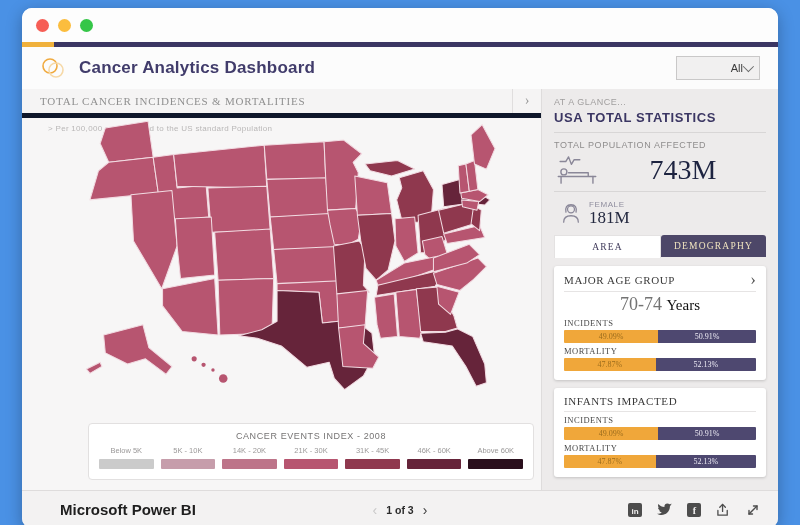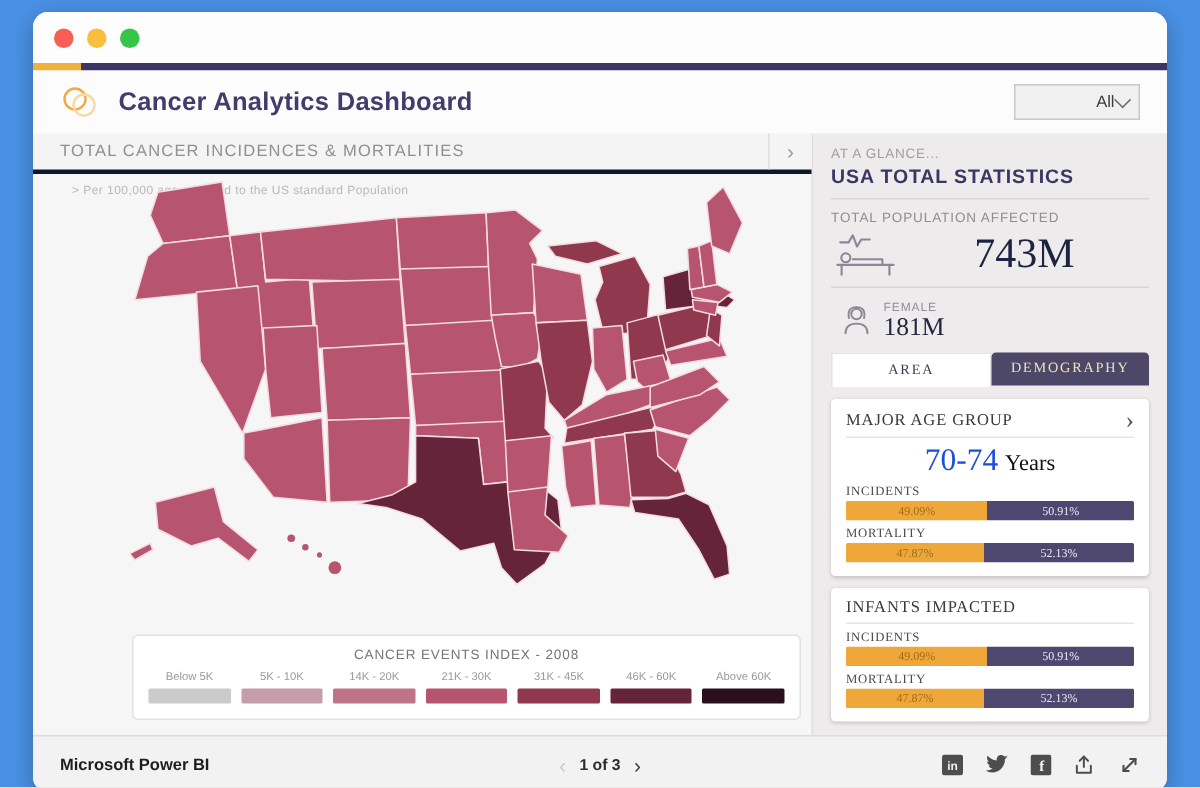--- a/index.html
+++ b/index.html
@@ -15,21 +15,21 @@
   .stripe .n{flex:1;background:#3b3663;}
   
   .appheader{height:42px;background:#fcfcfc;display:flex;align-items:center;padding:0 18px;flex:0 0 auto;}
   .app-title{margin-left:12px;font-size:17px;font-weight:700;color:#413c6b;letter-spacing:.2px;}
   .spacer{flex:1;}
   .dropdown{width:66px;height:22px;background:#f1f0f0;border:1px solid #c9c8c8;display:flex;align-items:center;justify-content:flex-end;padding:0 8px;font-size:11px;color:#3a3a3a;cursor:pointer;}
   .chev-down{width:7px;height:7px;border-right:1.4px solid #6b6b6b;border-bottom:1.4px solid #6b6b6b;transform:rotate(45deg) translateY(-2px);}
   
   .content{flex:1;display:flex;min-height:0;}
   .main{flex:1;background:#f7f6f6;position:relative;border-right:1px solid #dedcdc;min-width:0;}
-  .section-header{height:24px;background:#f5f4f4;border-bottom:3px solid #0f172a;display:flex;align-items:center;}
+  .section-header{height:24px;background:#f5f4f4;border-bottom:5px solid #0f172a;display:flex;align-items:center;font-family:Liberation Serif, serif;}
   .section-title{flex:1;padding-left:18px;font-size:11px;letter-spacing:.8px;color:#8f8f8f;}
   .section-chev{width:28px;height:24px;border-left:1px solid #e0dede;display:flex;align-items:center;justify-content:center;color:#9a9a9a;font-size:14px;cursor:pointer;}
   .subtitle{padding:6px 0 0 26px;font-size:8px;color:#b9b7b7;letter-spacing:.3px;}
   .mapsvg{position:absolute;top:22px;left:30px;}
   .mapsvg [data-state]{cursor:pointer;}
   .legend-card{position:absolute;left:66px;bottom:10px;width:424px;background:#fff;border:1px solid #e2e0e0;border-radius:4px;padding:7px 10px 10px;}
   .legend-title{font-size:9px;letter-spacing:.6px;color:#767474;text-align:center;margin-bottom:5px;}
   .legend-items{display:flex;gap:7px;}
   .lg-item{flex:1;}
   .lg-label{font-size:7.5px;color:#9b9999;text-align:center;margin-bottom:4px;white-space:nowrap;}
@@ -50,30 +50,30 @@
   .tabs{display:flex;}
   .tab{flex:1;height:22px;display:flex;align-items:center;justify-content:center;font-family:"Liberation Serif",serif;font-size:9.5px;letter-spacing:1.2px;cursor:pointer;}
   .tab-sel{background:#4d4768;color:#efe3bf;border-radius:3px 3px 0 0;}
   .tab-unsel{background:#fff;color:#3f3a5a;border:1px solid #e4e2e2;border-bottom:none;}
   .card{background:#fff;border-radius:3px;box-shadow:0 1px 3px rgba(0,0,0,.18);margin-top:8px;padding:7px 10px 9px;}
   .card-head{display:flex;align-items:center;justify-content:space-between;}
   .card-title{font-family:"Liberation Serif",serif;font-size:11px;letter-spacing:.6px;color:#3a3a3a;}
   .card-chev{font-family:"Liberation Serif",serif;font-size:17px;color:#555;line-height:.8;cursor:pointer;}
   .card-rule{border:none;border-top:1px solid #e6e4e4;margin:4px 0 2px;}
   .big-val{text-align:center;margin:1px 0 2px;}
-  .big-num{font-family:"Liberation Serif",serif;font-size:21px;color:#1d4ed8;}
+  .big-num{font-family:"Liberation Serif",serif;font-size:18px;color:#737373;}
   .big-unit{font-family:"Liberation Serif",serif;font-size:15px;color:#111;}
   .bar-label{font-family:"Liberation Serif",serif;font-size:8.5px;letter-spacing:.5px;color:#4a4a4a;margin-top:3px;}
   .bar{display:flex;height:13px;margin-top:2px;border-radius:1px;overflow:hidden;}
   .seg{font-family:"Liberation Serif",serif;font-size:8px;line-height:13px;text-align:center;white-space:nowrap;overflow:hidden;}
   .seg-f{background:#f0a73a;color:#9c6d1d;}
   .seg-m{background:#4e4870;color:#eceaf4;}
   
   .footer{height:37px;background:#f3f2f2;border-top:1px solid #dedcdc;display:flex;align-items:center;padding:0 18px;position:relative;flex:0 0 auto;}
-  .brand{font-size:11px;font-weight:700;color:#1e1e1e;}
+  .brand{font-size:15px;font-weight:700;color:#1e1e1e;margin-left:20px;}
   .pager{position:absolute;left:50%;transform:translateX(-50%);display:flex;align-items:center;gap:9px;}
   .pg-prev{color:#c9c9c9;font-size:14px;cursor:pointer;}
   .pg-next{color:#3a3a3a;font-size:14px;cursor:pointer;}
   .pg-text{font-size:10.5px;font-weight:700;color:#2b2b2b;}
   .foot-icons{margin-left:auto;display:flex;align-items:center;gap:15px;color:#4a4a4a;}
   .fi{cursor:pointer;display:flex;align-items:center;}
 </style>
 </head>
 <body>
 

